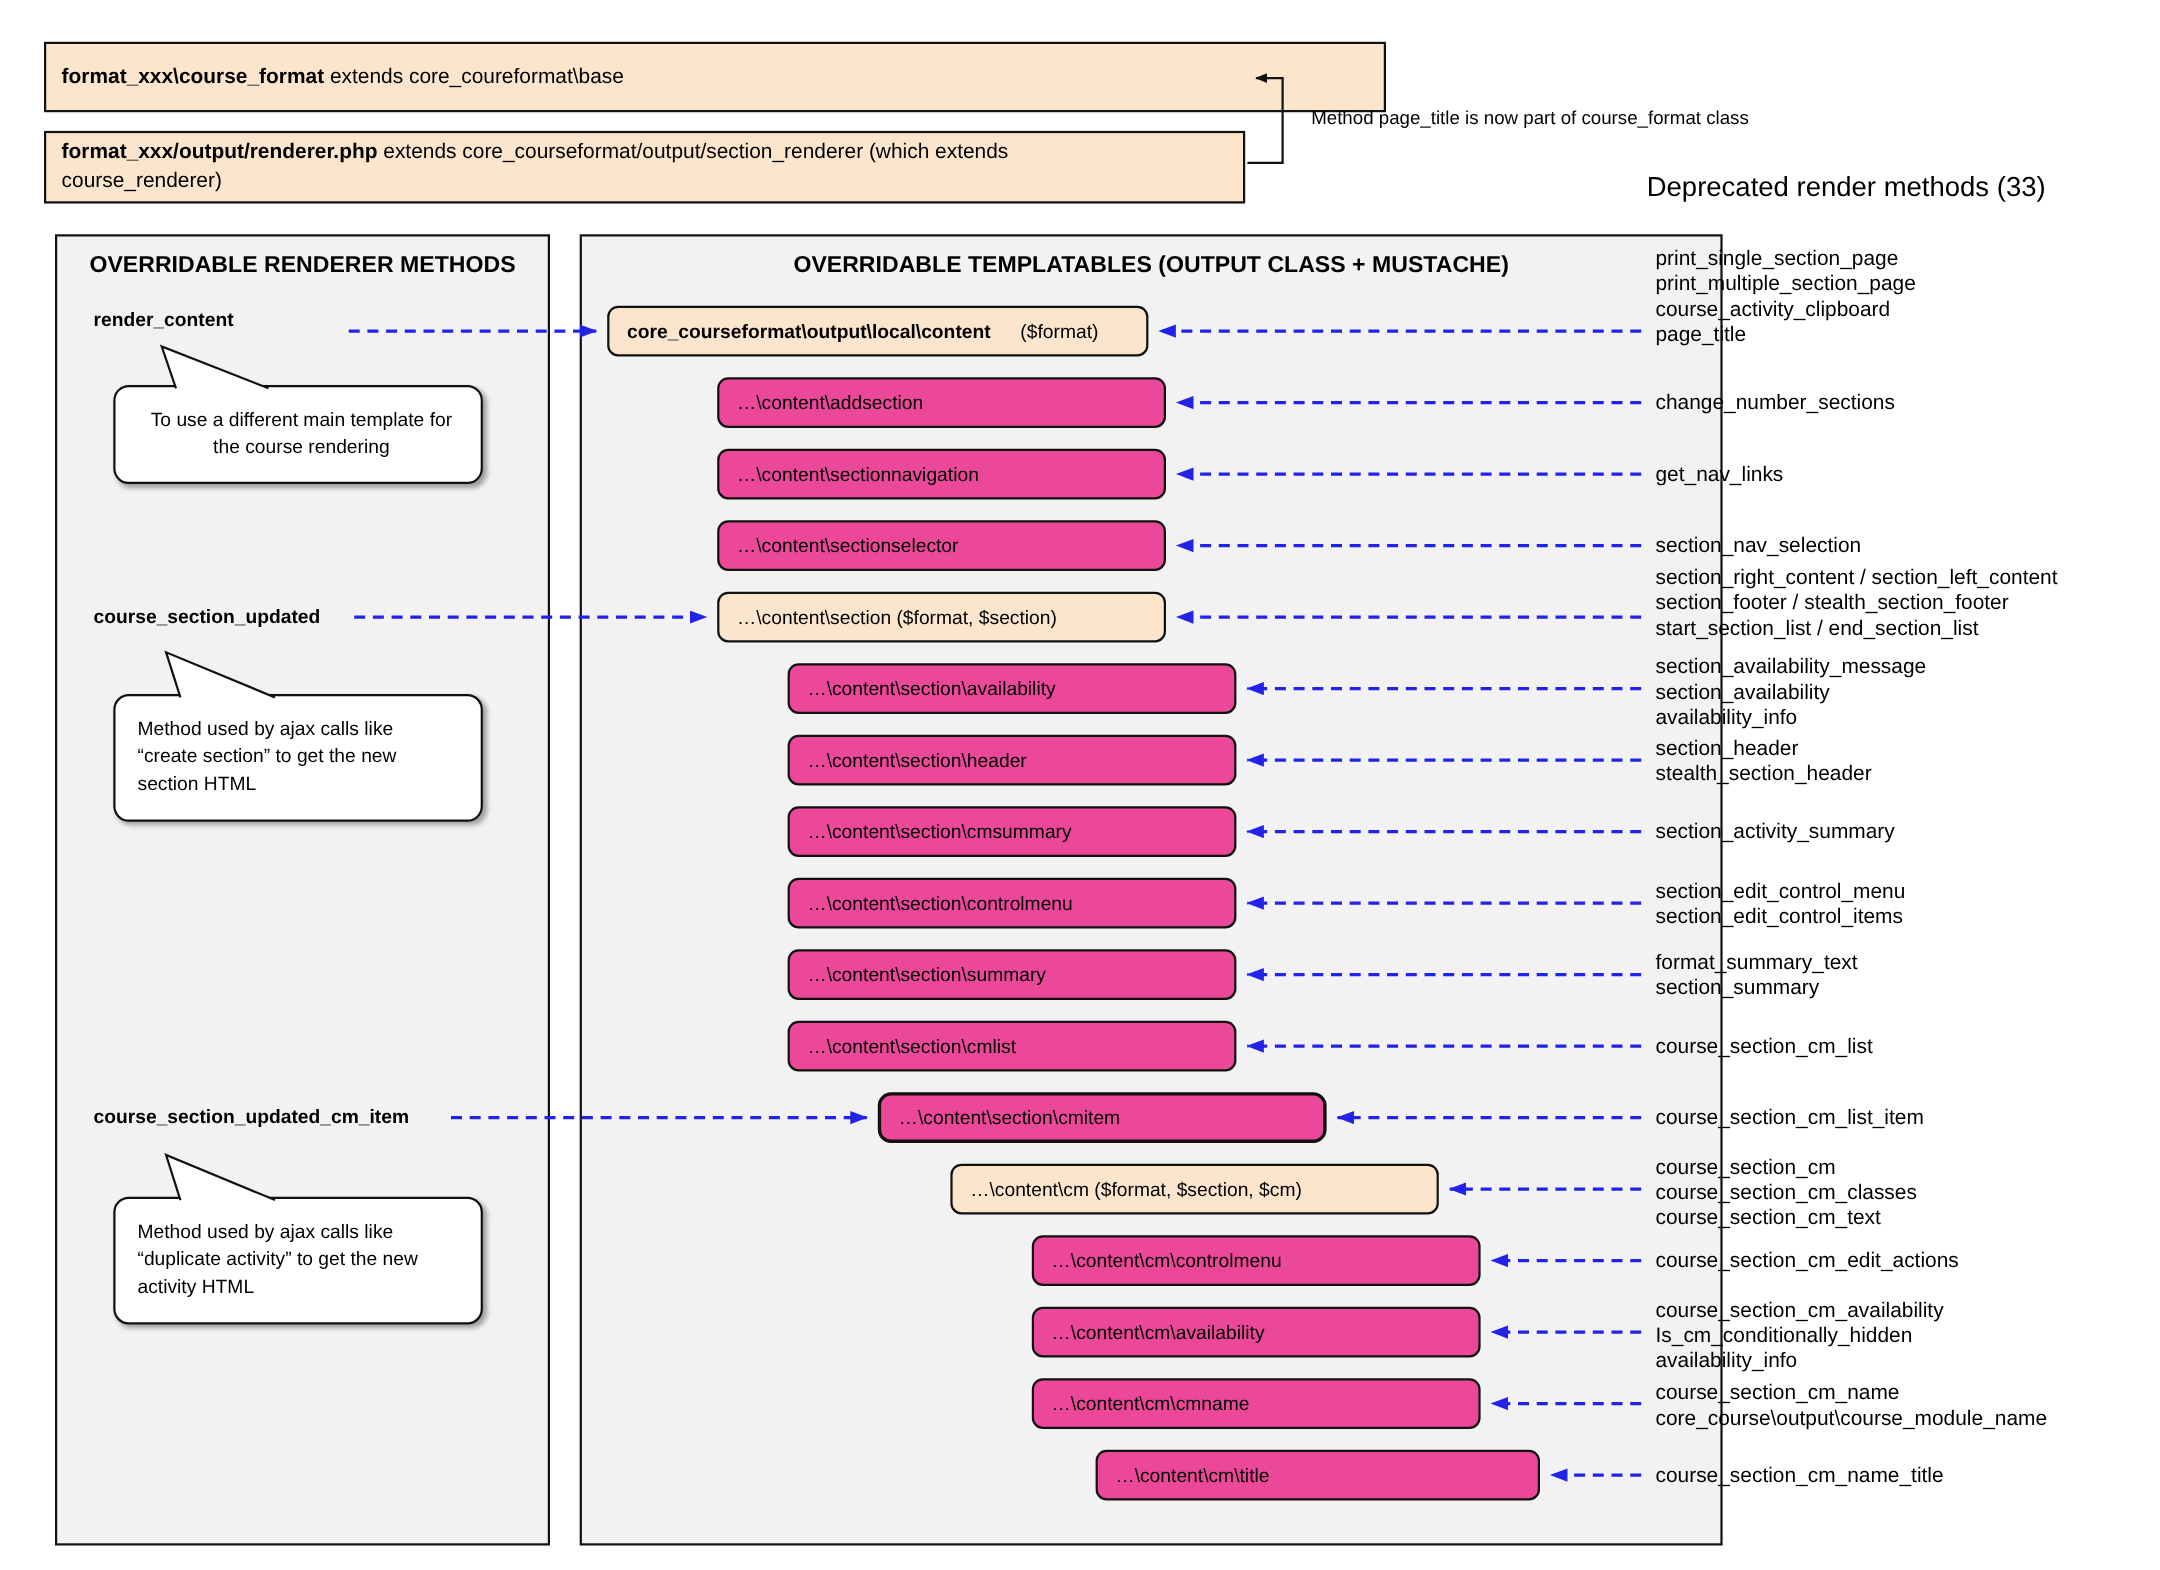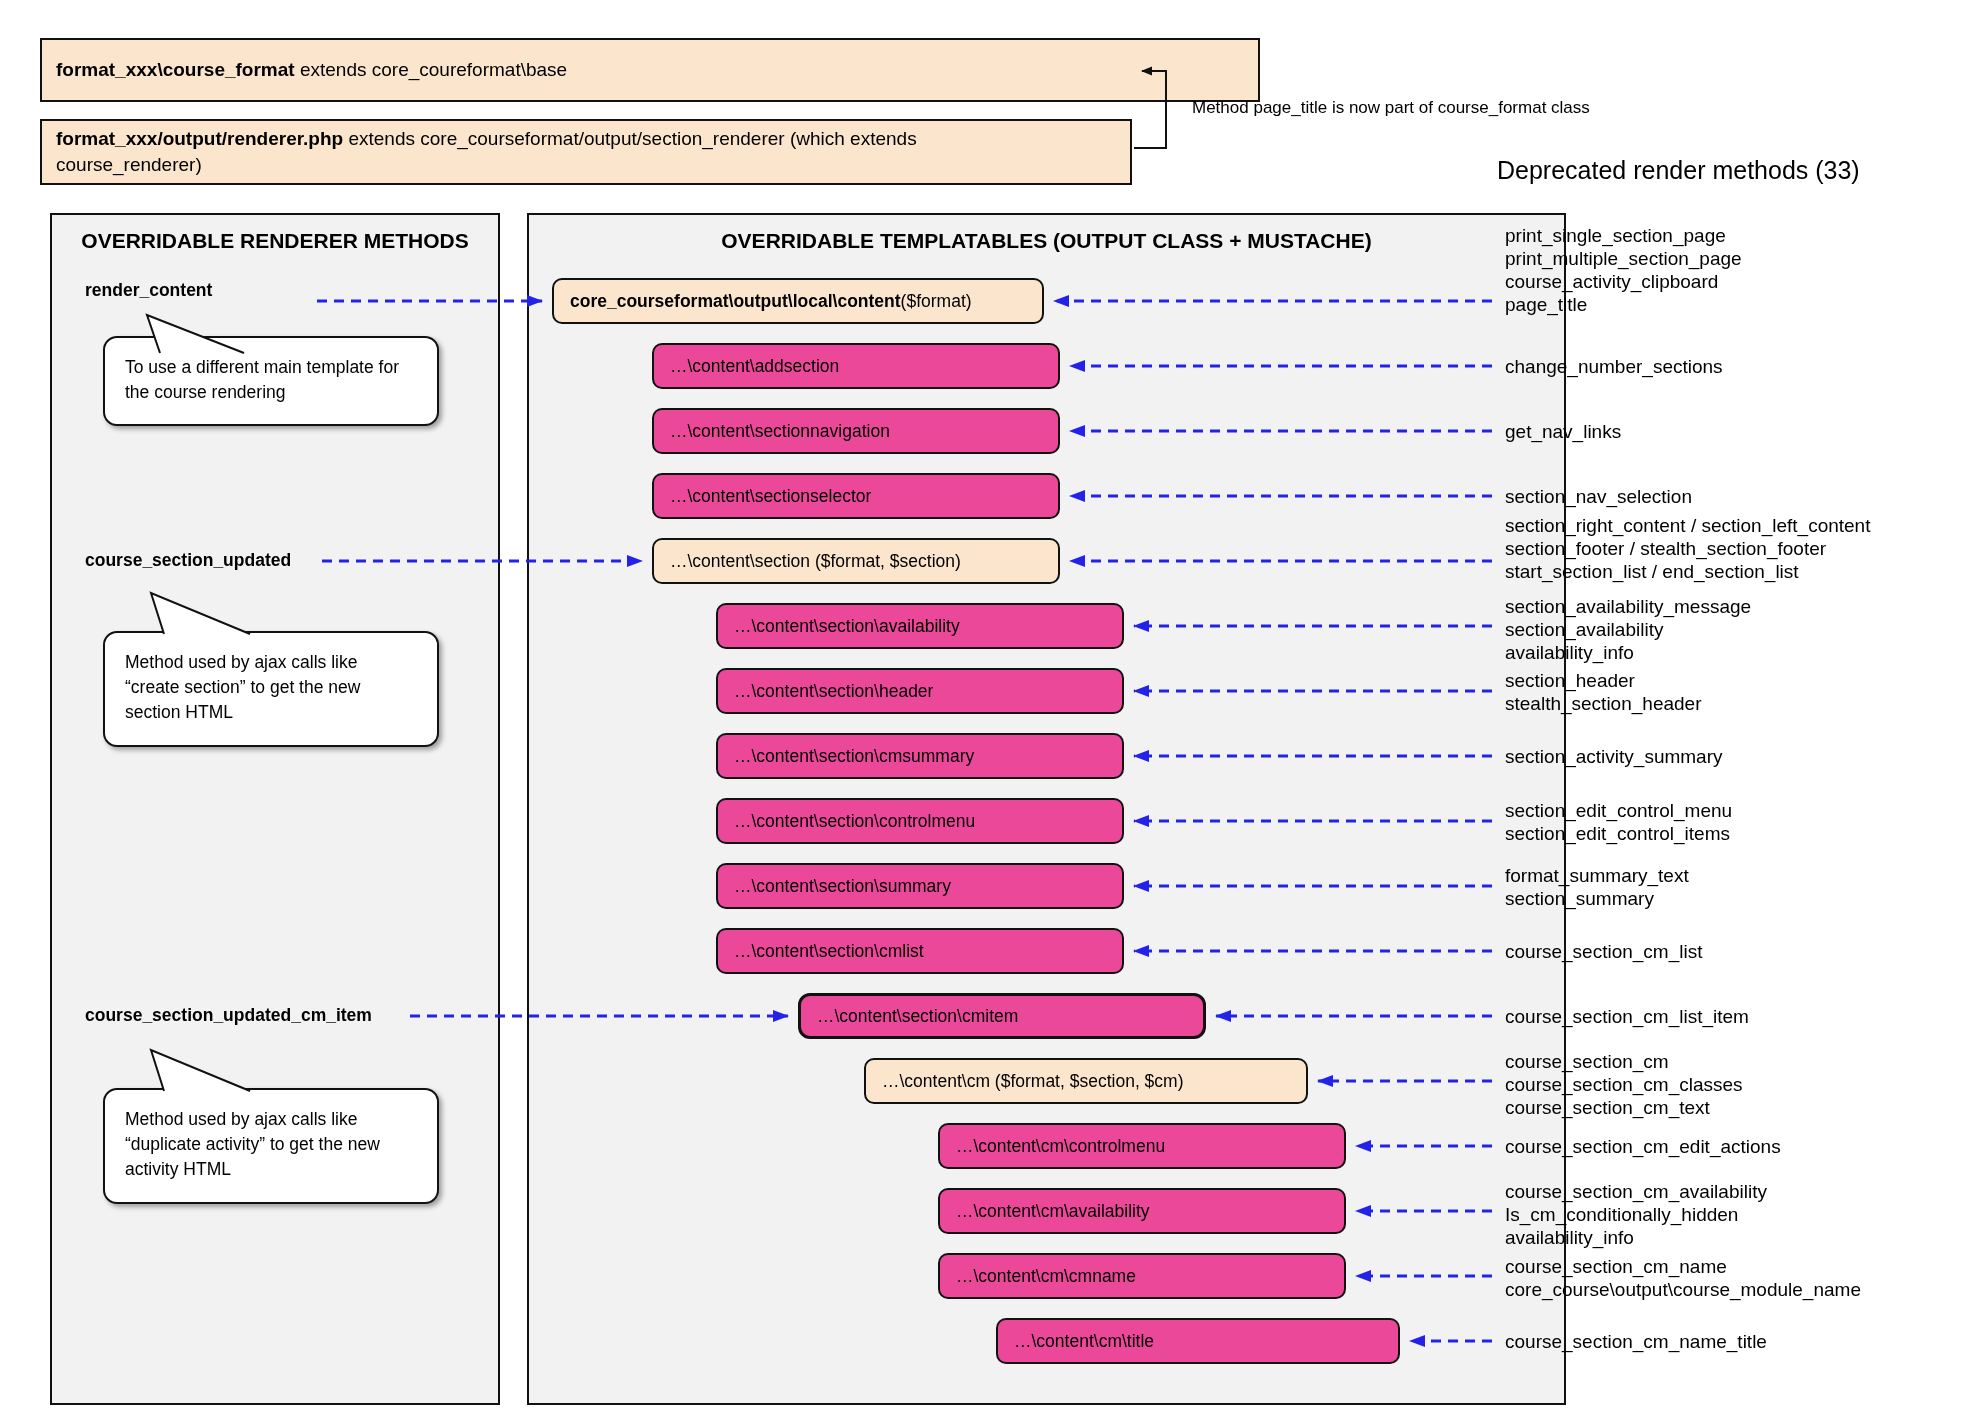--- a/index.html
+++ b/index.html
@@ -59,21 +59,21 @@
   <div class="deprecated-title" style="left:1497px;top:156px;">Deprecated render methods (33)</div>
 
   <div class="panel" style="left:50px;top:213px;width:450px;height:1192px;">
     <div class="panel-title" style="top:14px;">OVERRIDABLE RENDERER METHODS</div>
   </div>
   <div class="panel" style="left:527px;top:213px;width:1039px;height:1192px;">
     <div class="panel-title" style="top:14px;">OVERRIDABLE TEMPLATABLES (OUTPUT CLASS + MUSTACHE)</div>
   </div>
 
   <div id="middle-boxes">
-      <div class="tbox accent" style="left: 552px; top: 278px; width: 492px;">
+      <div class="tbox accent" style="left: 552px; top: 278px; width: 492px; gap: 27px;">
         <b>core_courseformat\output\local\content</b>
         <span> ($format)</span>
       </div>
       <div class="tbox" style="left: 652px; top: 343px; width: 408px;">…\content\addsection</div>
       <div class="tbox" style="left: 652px; top: 408px; width: 408px;">…\content\sectionnavigation</div>
       <div class="tbox" style="left: 652px; top: 473px; width: 408px;">…\content\sectionselector</div>
       <div class="tbox accent" style="left: 652px; top: 538px; width: 408px;">…\content\section ($format, $section)</div>
       <div class="tbox" style="left: 716px; top: 603px; width: 408px;">…\content\section\availability</div>
       <div class="tbox" style="left: 716px; top: 668px; width: 408px;">…\content\section\header</div>
       <div class="tbox" style="left: 716px; top: 733px; width: 408px;">…\content\section\cmsummary</div>
@@ -150,21 +150,21 @@
       <div class="rgroup" style="top: 1255px;">
         <div>course_section_cm_name</div>
         <div>core_course\output\course_module_name</div>
       </div>
       <div class="rgroup" style="top: 1330px;">
         <div>course_section_cm_name_title</div>
       </div>
     </div>
   <div id="left-methods">
       <div class="lmethod" style="left: 85px; top: 280px;">render_content</div>
-      <div class="bubble" style="left: 103px; top: 336px; width: 336px; height: 90px;">
+      <div class="bubble" style="left: 103px; top: 350px; width: 336px; height: 90px; text-align: center;">
         <div style="width: 298px;">To use a different main template for the course rendering</div>
       </div>
       <div class="lmethod" style="left: 85px; top: 550px;">course_section_updated</div>
       <div class="bubble" style="left: 103px; top: 631px; width: 336px; height: 116px;">
         <div style="width: 282px;">Method used by ajax calls like “create section” to get the new section HTML</div>
       </div>
       <div class="lmethod" style="left: 85px; top: 1005px;">course_section_updated_cm_item</div>
       <div class="bubble" style="left: 103px; top: 1088px; width: 336px; height: 116px;">
         <div style="width: 282px;">Method used by ajax calls like “duplicate activity” to get the new activity HTML</div>
       </div>

